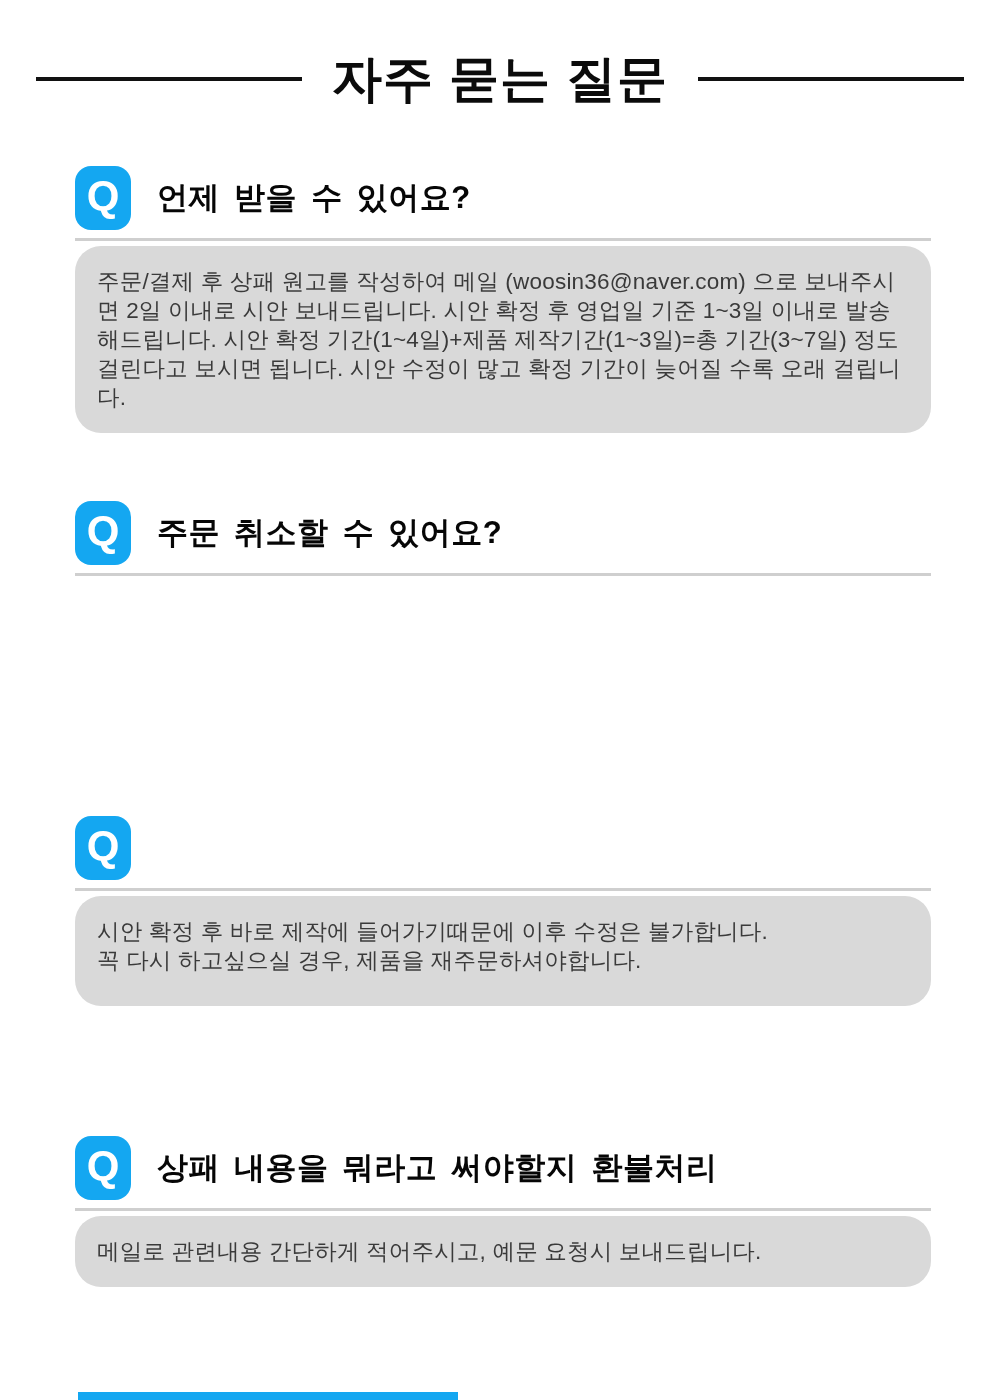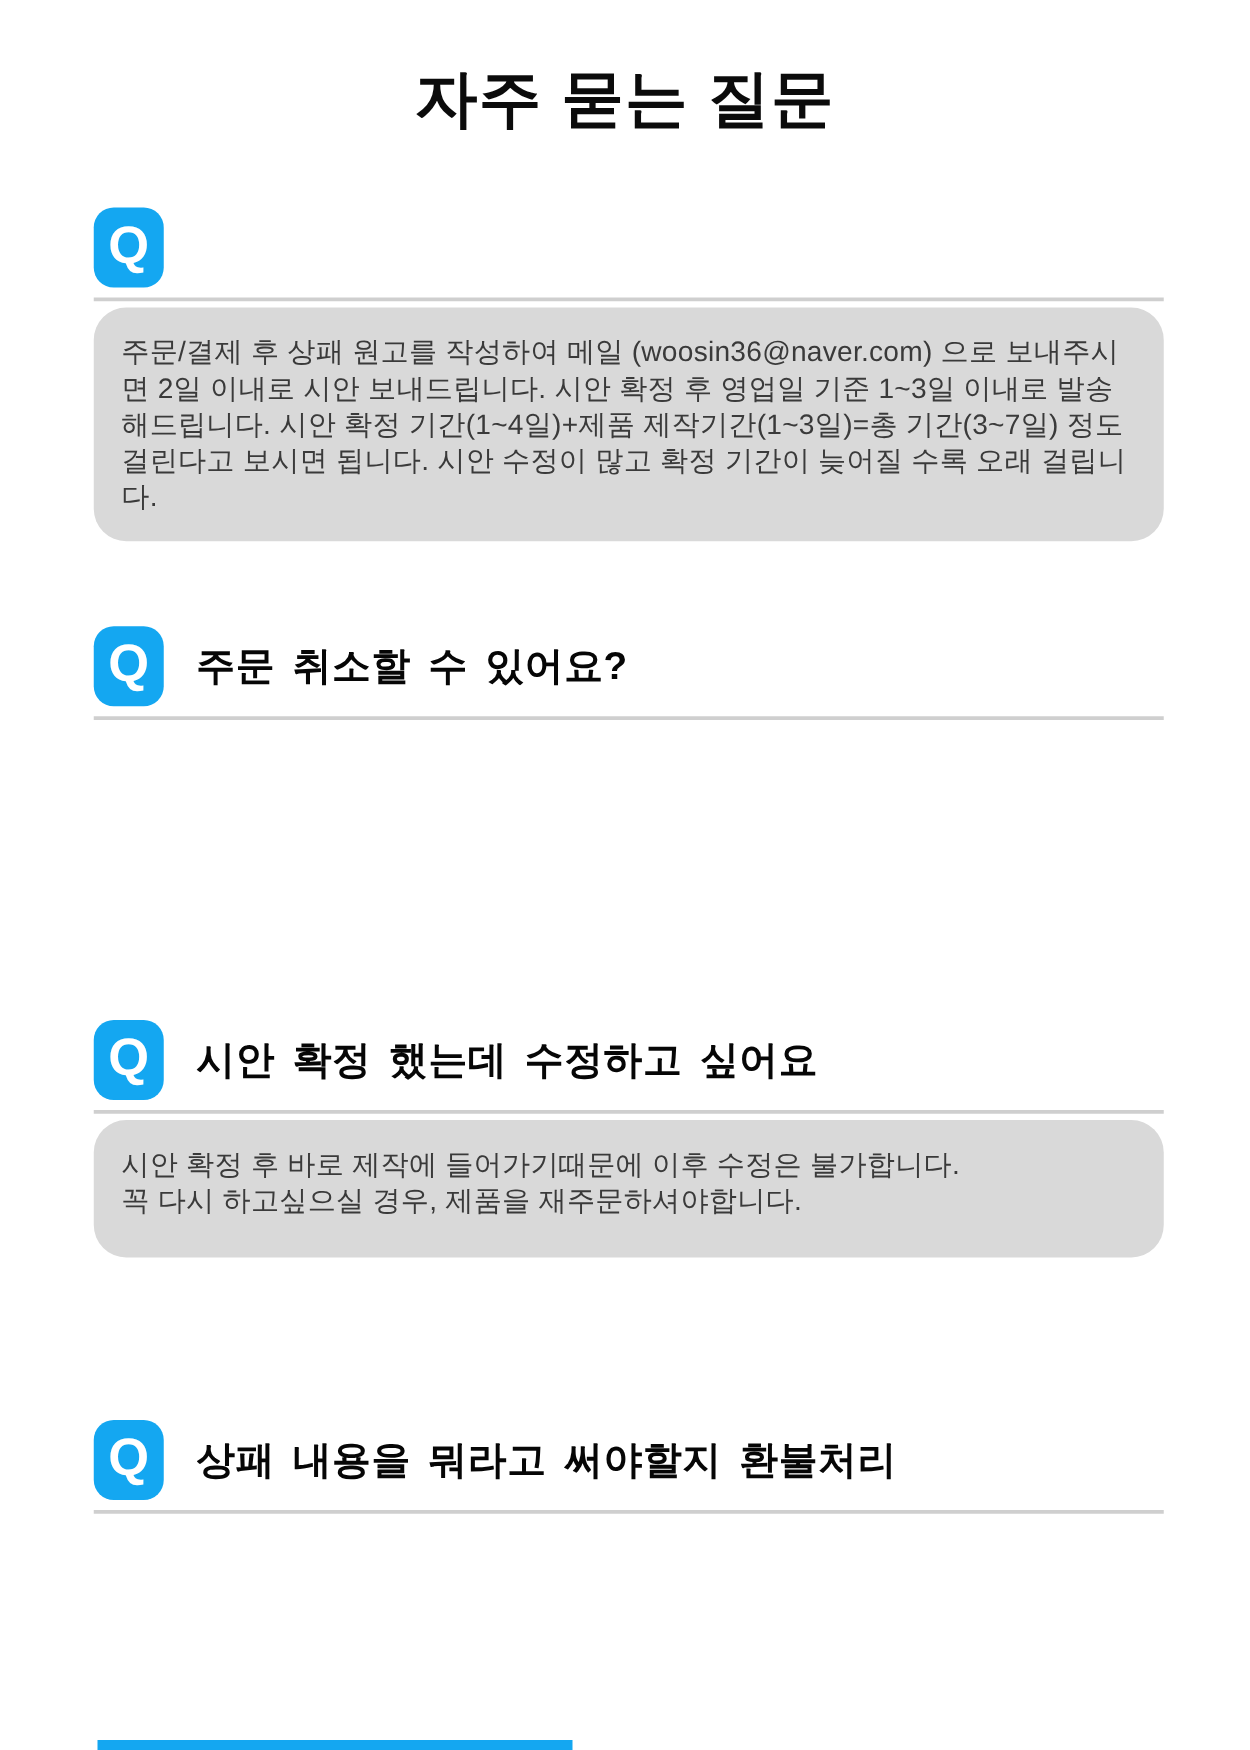--- a/index.html
+++ b/index.html
@@ -23,21 +23,20 @@
   
   .title-row {
     position: absolute;
     top: 44px;
     left: 0;
     right: 0;
     display: flex;
     align-items: center;
     padding: 0 36px;
     height: 70px;
-    flex-direction: column;
   }
   .title-line { flex: 1; height: 4px; background: var(--title-line); }
   .page-title {
     margin: 0 30px;
     font-size: 50px;
     font-weight: 800;
     color: #0b0b0b;
     letter-spacing: 1px;
     white-space: nowrap;
   }
@@ -107,46 +106,47 @@
 
   <div class="title-row">
     <div class="title-line"></div>
     <h1 class="page-title">자주 묻는 질문</h1>
     <div class="title-line"></div>
   </div>
 
   <section class="faq-section" id="faq-section-1">
     <div class="faq-header">
       <div class="q-badge">Q</div>
+      <div class="question">언제 받을 수 있어요?</div>
     </div>
     <div class="divider"></div>
     <div class="answer-box">주문/결제 후 상패 원고를 작성하여 메일 (woosin36@naver.com) 으로 보내주시면 2일 이내로 시안 보내드립니다. 시안 확정 후 영업일 기준 1~3일 이내로 발송 해드립니다. 시안 확정 기간(1~4일)+제품 제작기간(1~3일)=총 기간(3~7일) 정도 걸린다고 보시면 됩니다. 시안 수정이 많고 확정 기간이 늦어질 수록 오래 걸립니다.</div>
   </section>
 
   <section class="faq-section" id="faq-section-2">
     <div class="faq-header">
       <div class="q-badge">Q</div>
       <div class="question">주문 취소할 수 있어요?</div>
     </div>
     <div class="divider"></div>
   </section>
 
   <section class="faq-section" id="faq-section-3">
     <div class="faq-header">
       <div class="q-badge">Q</div>
-      <div class="question">시안 확정 했는데 수정하고 싶어요</div>
     </div>
     <div class="divider"></div>
     <div class="answer-box">시안 확정 후 바로 제작에 들어가기때문에 이후 수정은 불가합니다.
 꼭 다시 하고싶으실 경우, 제품을 재주문하셔야합니다.</div>
   </section>
 
   <section class="faq-section" id="faq-section-4">
     <div class="faq-header">
       <div class="q-badge">Q</div>
       <div class="question">상패 내용을 뭐라고 써야할지 환불처리</div>
     </div>
     <div class="divider"></div>
+    <div class="answer-box">메일로 관련내용 간단하게 적어주시고, 예문 요청시 보내드립니다.</div>
   </section>
 
   <div class="bottom-accent-bar"></div>
 
 </div>
 
 </body></html>

